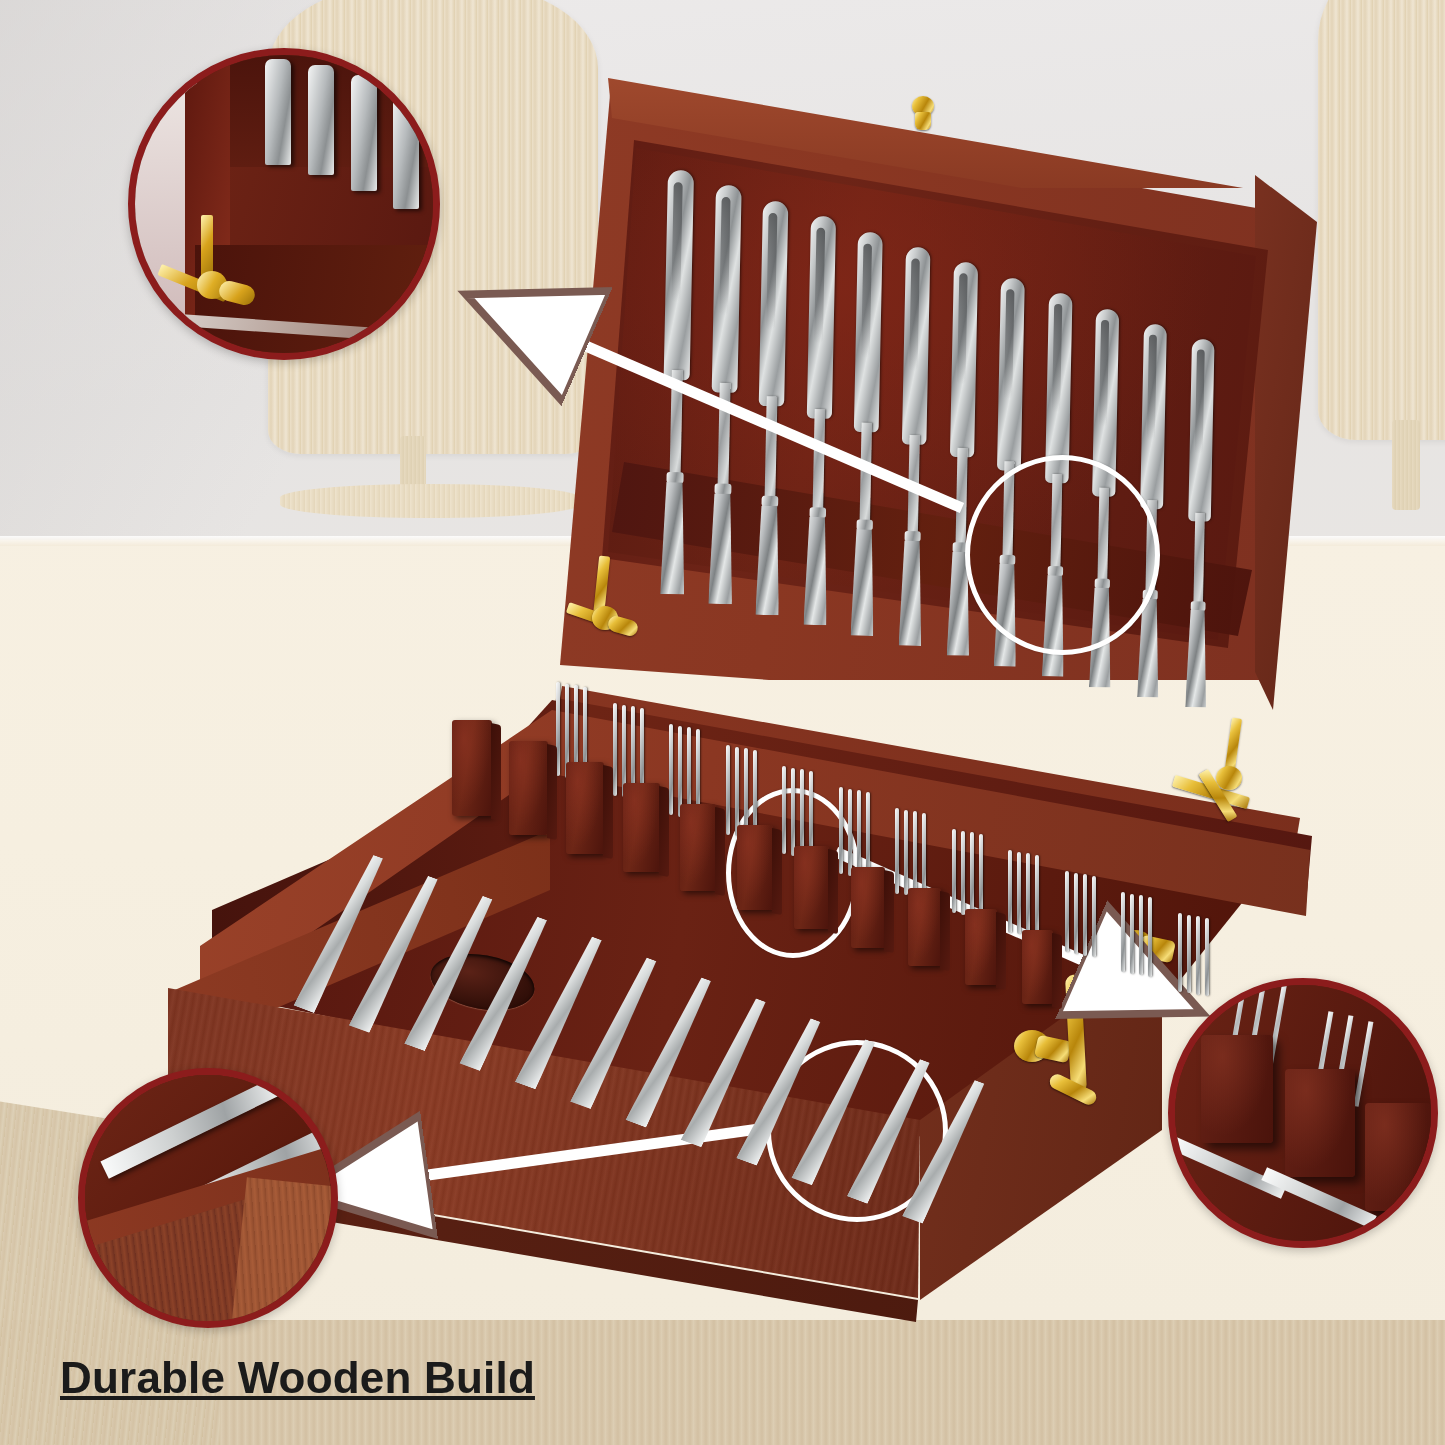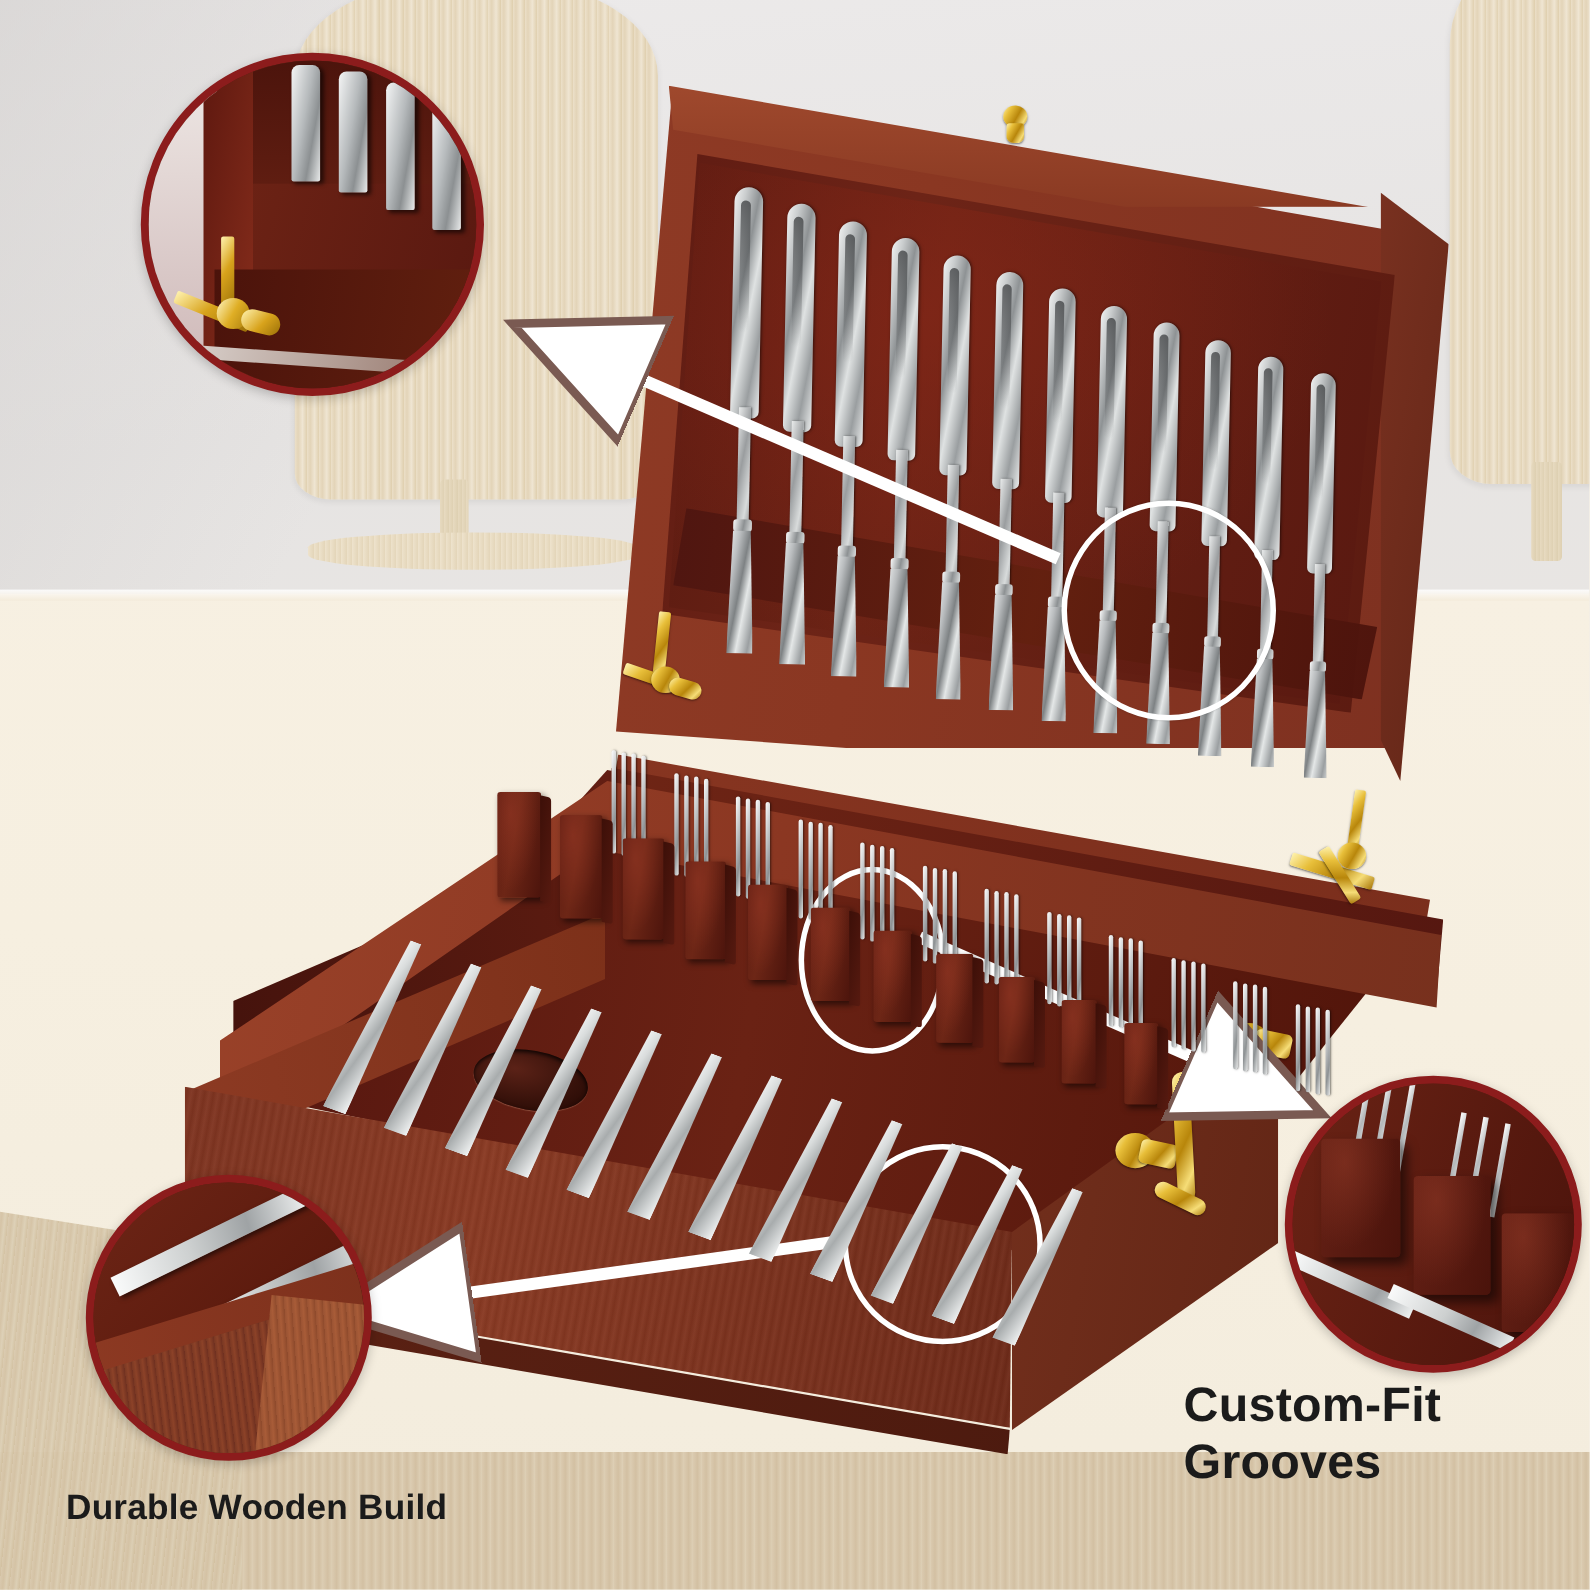--- a/index.html
+++ b/index.html
@@ -567,18 +567,16 @@
       <div style="position:absolute;left:190px;top:118px;width:66px;height:108px;border-radius:4px;
                   background:radial-gradient(ellipse at 30% 20%,rgba(150,60,40,.5),rgba(0,0,0,0) 65%),linear-gradient(100deg,#642015,#4a130b);
                   box-shadow:6px 6px 10px rgba(0,0,0,.55);"></div>
 
       <div style="position:absolute;left:-6px;top:176px;width:120px;height:14px;background:linear-gradient(100deg,#fafbfb,#cdd0d0 45%,#9fa3a5 70%,#eef0f0);transform:rotate(24deg);"></div>
       <div style="position:absolute;left:84px;top:206px;width:120px;height:14px;background:linear-gradient(100deg,#fafbfb,#cdd0d0 45%,#9fa3a5 70%,#eef0f0);transform:rotate(24deg);"></div>
     </div>
   </div>
 
 
-  <div class="label" style="left:60px;top:1352px;font-size:32px;">Durable Wooden Build</div>
-
-  <div class="label" style="left:1076px;top:1252px;font-size:44px;">Custom-Fit
-Grooves</div>
+  <div class="label" style="left:60px;top:1352px;font-size:44px;text-decoration:underline;">Durable Wooden Build</div>
+
 
 </div>
 
 </body></html>

